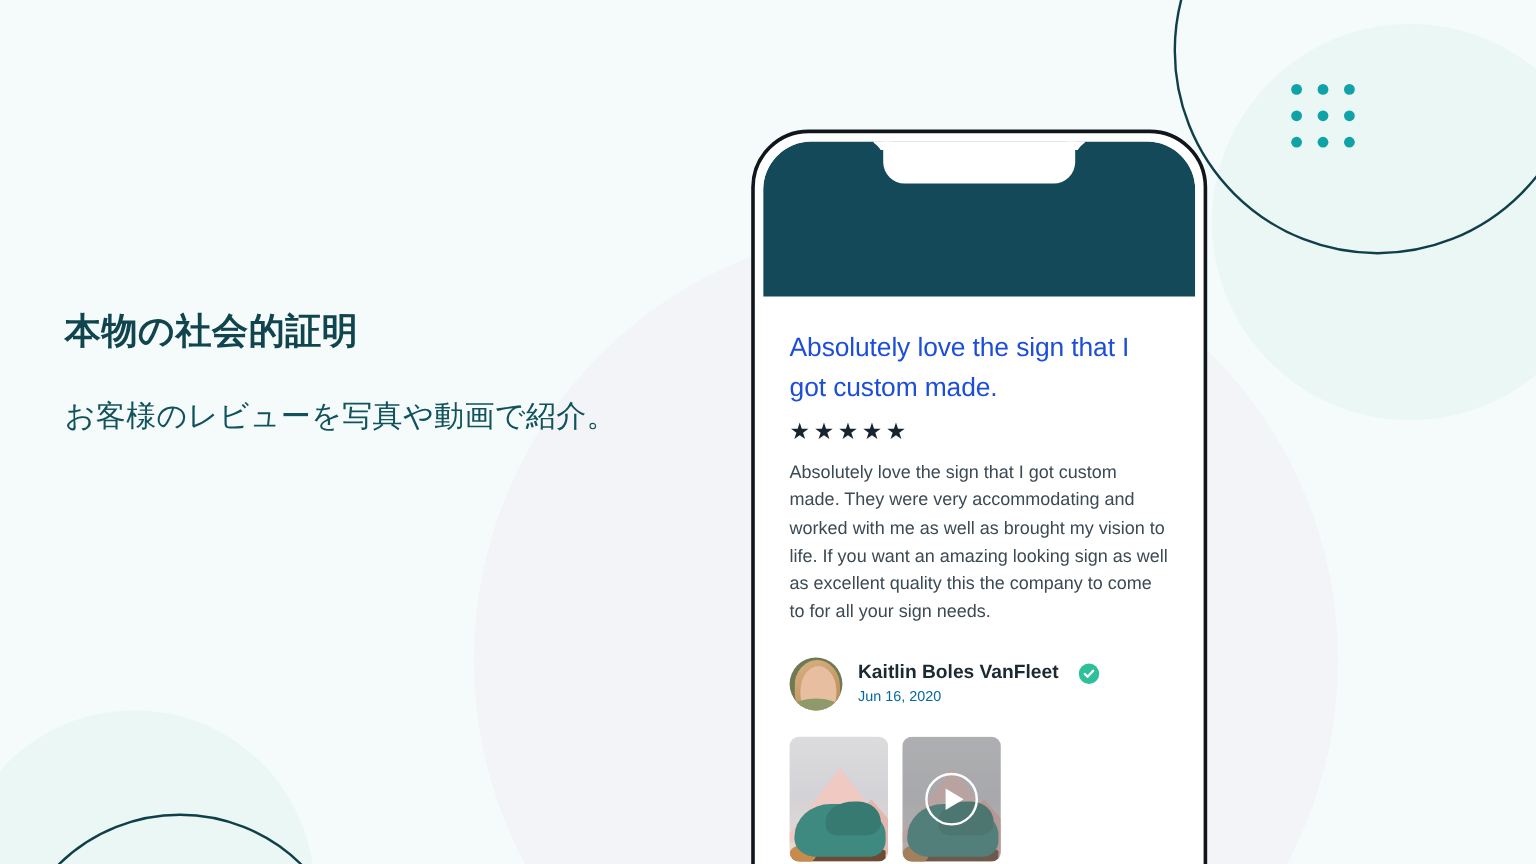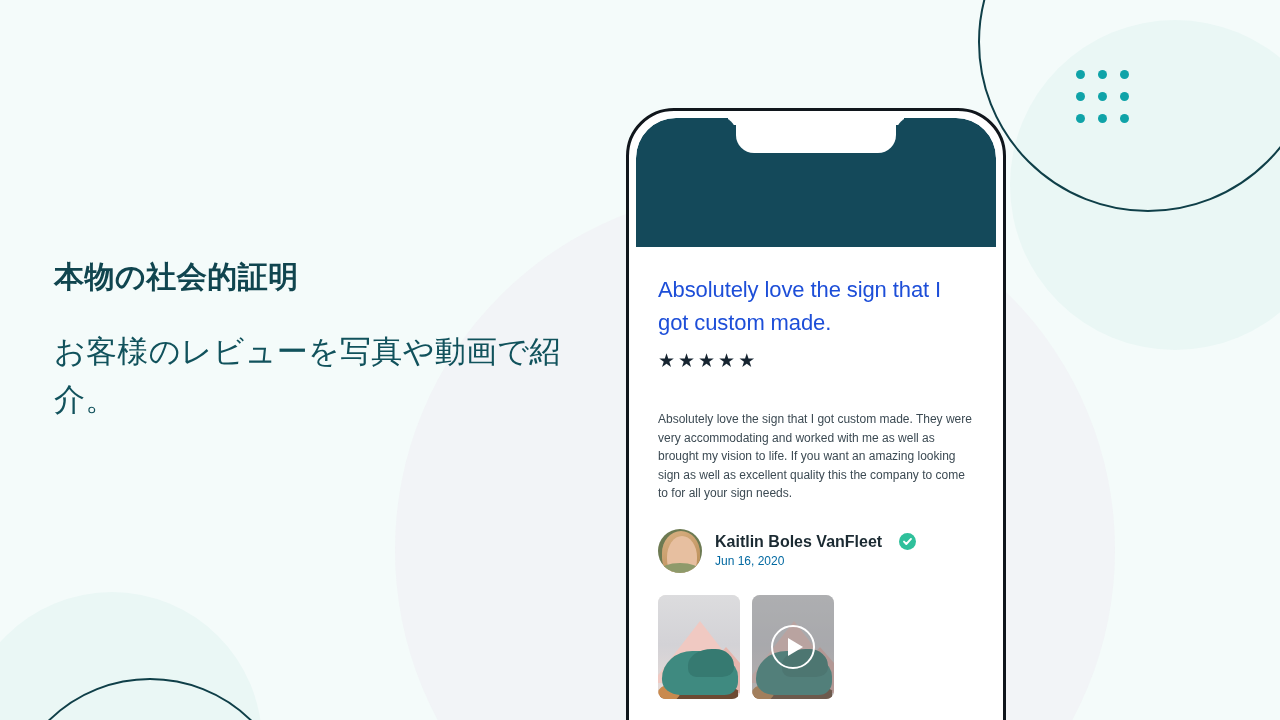--- a/index.html
+++ b/index.html
@@ -84,21 +84,21 @@
   }
   .headline {
     font-size: 30px;
     font-weight: bold;
     color: #10454f;
     letter-spacing: .5px;
     line-height: 1.25;
   }
   .subcopy {
     margin-top: 32px;
-    font-size: 31px;
+    font-size: 25px;
     color: #11525c;
     line-height: 1.55;
     letter-spacing: .3px;
   }
 
   
   .phone {
     position: absolute;
     left: 626px; top: 108px;
     width: 380px; height: 640px;
@@ -212,22 +212,22 @@
     letter-spacing: -.1px;
   }
   .stars {
     margin-top: 12px;
     font-size: 19px;
     letter-spacing: 3px;
     color: #162430;
     line-height: 1;
   }
   .review-body {
-    margin-top: 40px;
-    font-size: 12px;
+    margin-top: 12px;
+    font-size: 15px;
     color: #3c4a53;
     line-height: 1.55;
   }
 
   .reviewer {
     margin-top: 26px;
     display: flex;
     align-items: center;
     gap: 13px;
   }
@@ -257,20 +257,21 @@
   .avatar .shoulder {
     position: absolute;
     left: 2px; bottom: -6px;
     width: 40px; height: 16px;
     background: #8e9a6b;
     border-radius: 50% 50% 0 0;
   }
   .reviewer-meta { min-width: 0; }
   .reviewer-name-row {
     display: flex;
+    align-items: center;
     gap: 17px;
   }
   .reviewer-name {
     font-size: 16px;
     font-weight: bold;
     color: #1b2a32;
   }
   .verified {
     width: 17px; height: 17px;
     border-radius: 50%;

